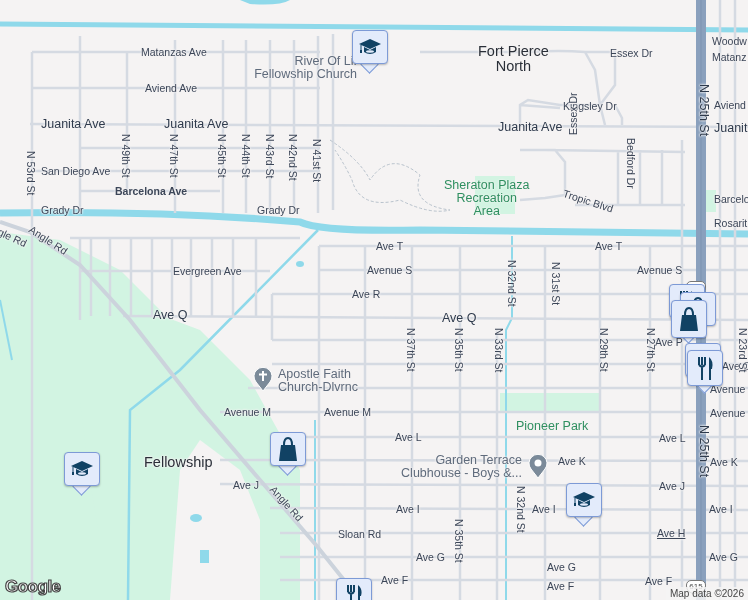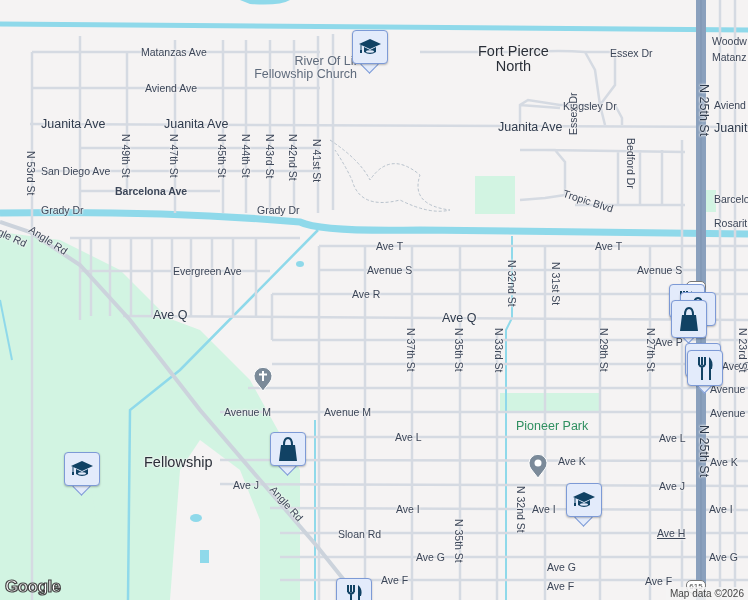--- a/index.html
+++ b/index.html
@@ -64,37 +64,50 @@
 
     <path d="M330,140 Q360,160 370,180 Q390,150 420,175 Q410,205 450,210 Q430,215 400,200 Q360,210 352,180 Q345,165 335,150" stroke="#b8c2cc" stroke-width="1" stroke-dasharray="3,2" fill="none"></path>
   </svg>
 
   <div class="lbl hood" style="left:478px;top:44px;">
     <div>Fort Pierce</div>
     <div>North</div>
   </div>
   <div class="lbl hood" style="left:144px;top:455px;">Fellowship</div>
 
+  <div class="lbl park" style="left:444px;top:179px;">
+    <div>Sheraton Plaza</div>
+    <div>Recreation</div>
+    <div>Area</div>
+  </div>
   <div class="lbl park" style="left:516px;top:398px;margin-top:22px;">Pioneer Park</div>
 
   <div class="lbl poi" style="left:243px;top:55px;text-align:right;width:114px;">
     <div>River Of Lif</div>
     <div>Fellowship Church</div>
   </div>
   <div class="gpin" style="left:253px;top:366px;">
     <svg width="20" height="26" viewBox="0 0 20 26">
         <path d="M10,25 L3,16 A9,9 0 1,1 17,16 Z" fill="#7b8a99" stroke="#fff" stroke-width="1"></path>
         <path d="M10,5 L10,15 M6,8.5 L14,8.5" stroke="#fff" stroke-width="2"></path>
       </svg>
   </div>
+  <div class="lbl poi" style="left:278px;top:368px;">
+    <div>Apostle Faith</div>
+    <div>Church-Dlvrnc</div>
+  </div>
   <div class="gpin" style="left:528px;top:453px;">
     <svg width="20" height="26" viewBox="0 0 20 26">
         <path d="M10,25 L3,16 A9,9 0 1,1 17,16 Z" fill="#7b8a99" stroke="#fff" stroke-width="1"></path>
         <circle cx="10" cy="10" r="3.5" fill="#fff"></circle>
       </svg>
+  </div>
+  <div class="lbl poi" style="left:394px;top:454px;text-align:right;width:128px;">
+    <div>Garden Terrace</div>
+    <div>Clubhouse - Boys &amp;...</div>
   </div>
 
   <div class="lbl" style="left:141px;top:47px;">Matanzas Ave</div>
   <div class="lbl" style="left:145px;top:83px;">Aviend Ave</div>
   <div class="lbl major" style="left:41px;top:118px;">Juanita Ave</div>
   <div class="lbl major" style="left:164px;top:118px;">Juanita Ave</div>
   <div class="lbl major" style="left:498px;top:121px;">Juanita Ave</div>
   <div class="lbl" style="left:41px;top:166px;">San Diego Ave</div>
   <div class="lbl" style="left:115px;top:186px;font-weight:bold;">Barcelona Ave</div>
   <div class="lbl" style="left:41px;top:205px;">Grady Dr</div>

